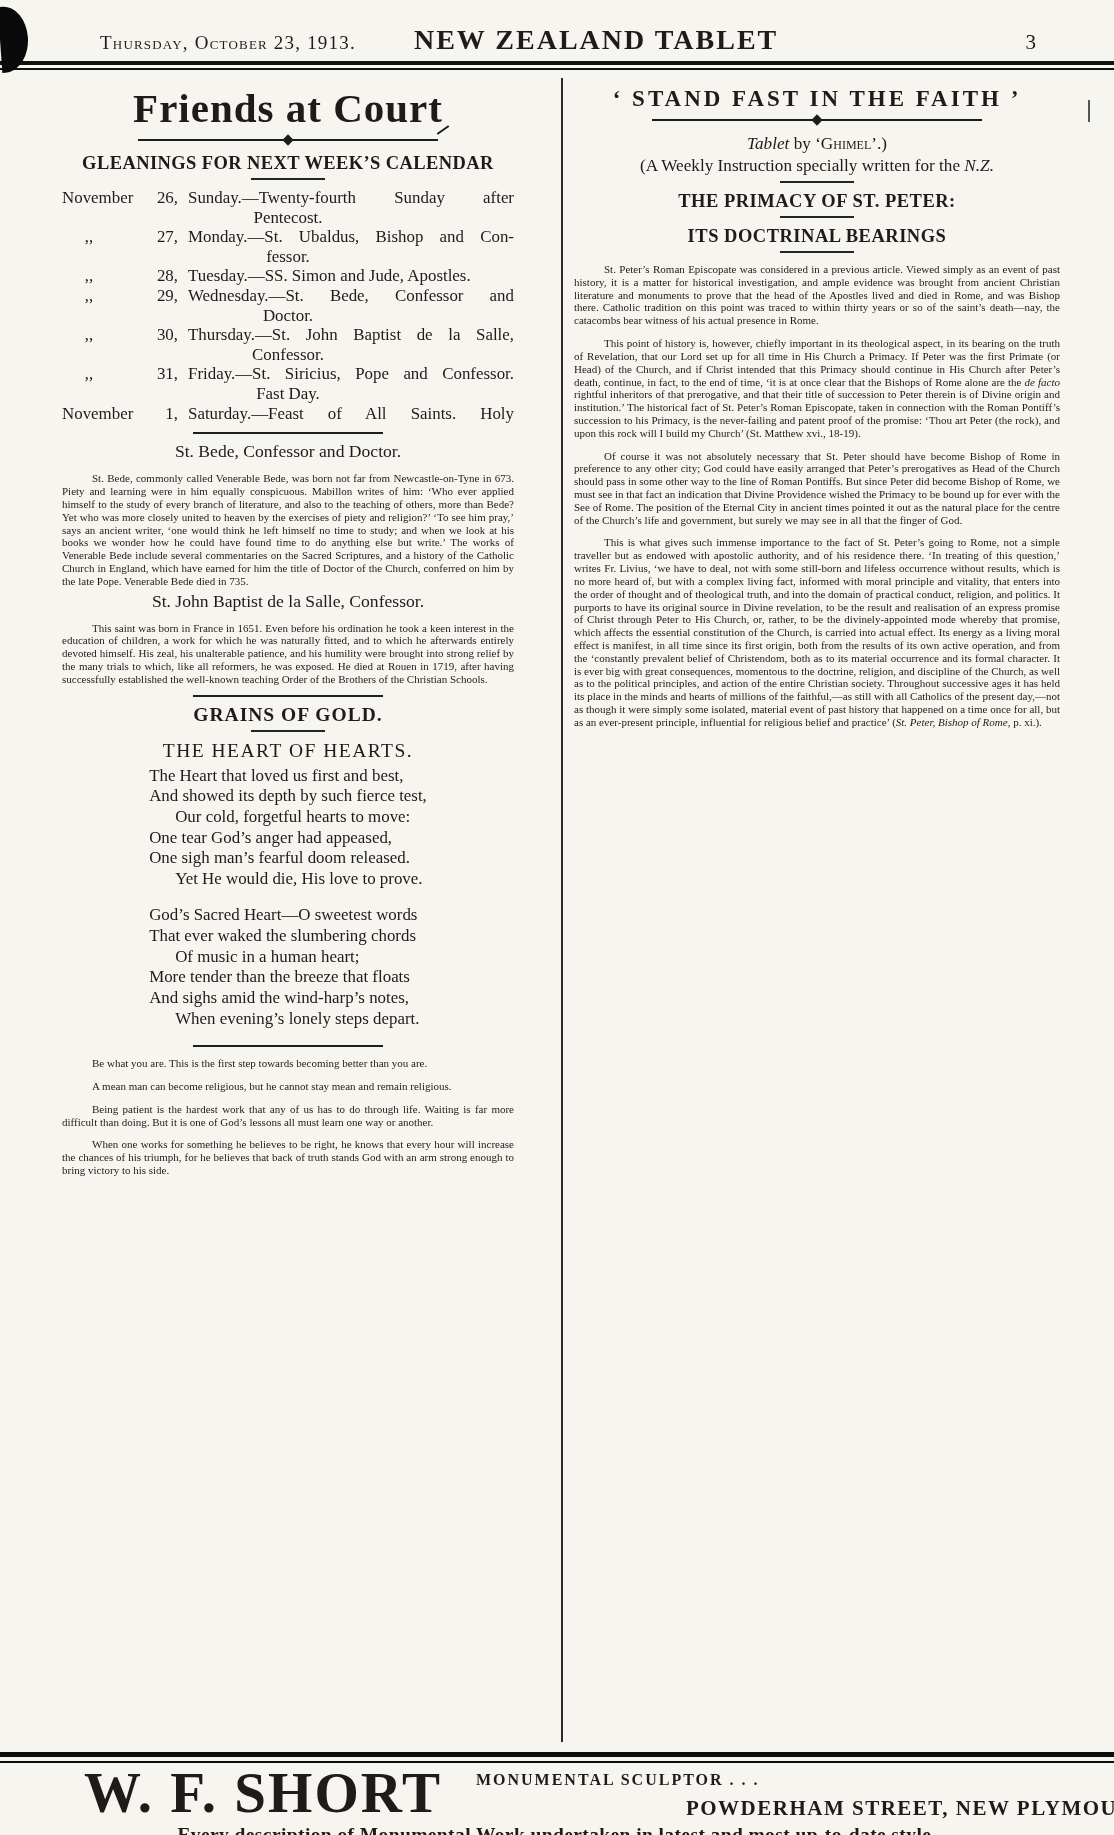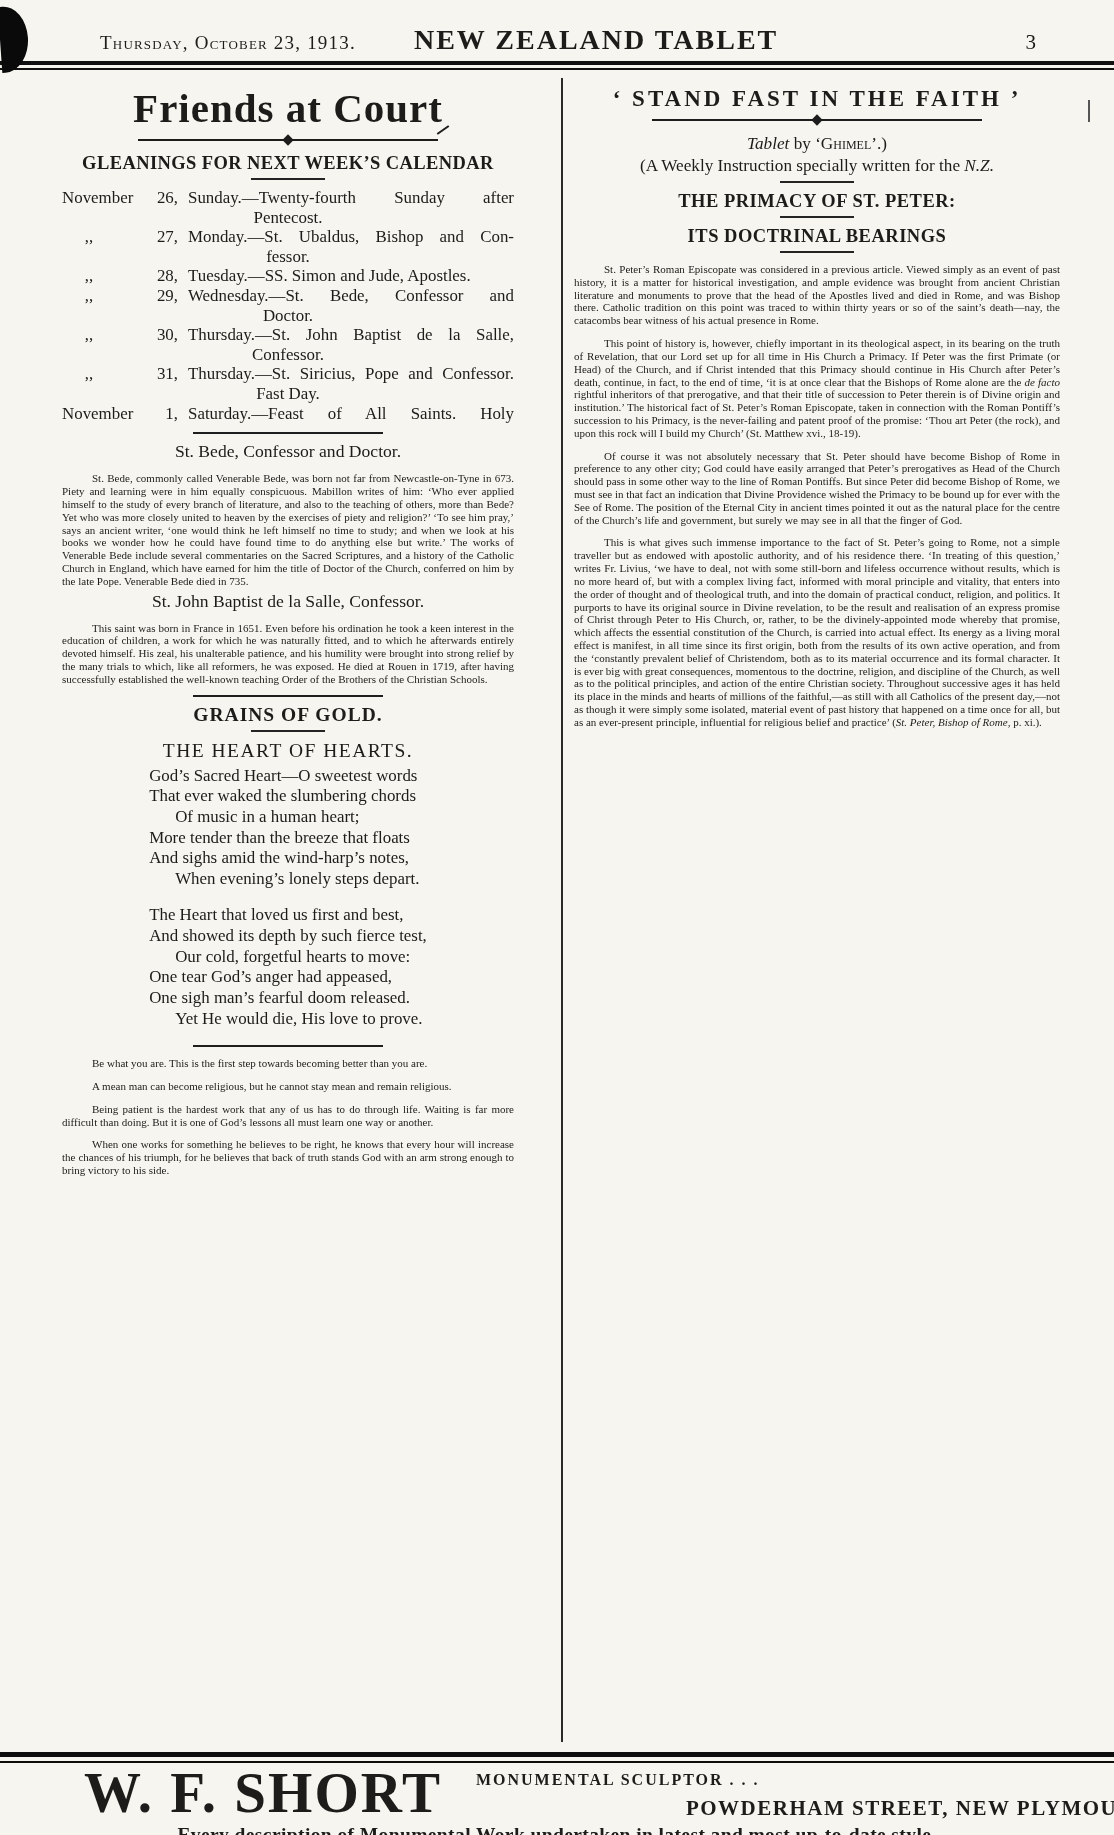--- a/index.html
+++ b/index.html
@@ -141,21 +141,21 @@
               <span class="cal-month ditto">,,</span>
               <span class="cal-day">30,</span>
               <span class="cal-text j">Thursday.—St. John Baptist de la Salle,</span>
             </div>
             <div class="cal-cont">Confessor.</div>
           </div>
           <div class="cal-entry">
             <div class="cal-row">
               <span class="cal-month ditto">,,</span>
               <span class="cal-day">31,</span>
-              <span class="cal-text j">Thursday.—St. Siricius, Pope and Confessor.</span>
+              <span class="cal-text j">Friday.—St. Siricius, Pope and Confessor.</span>
             </div>
             <div class="cal-cont">Fast Day.</div>
           </div>
           <div class="cal-entry">
             <div class="cal-row">
               <span class="cal-month">November</span>
               <span class="cal-day">1,</span>
               <span class="cal-text j">Saturday.—Feast of All Saints. Holy</span>
             </div>
           </div>
@@ -167,35 +167,35 @@
 
       <div class="subhead">St. John Baptist de la Salle, Confessor.</div>
       <p class="body-par">This saint was born in France in 1651. Even before his ordination he took a keen interest in the education of children, a work for which he was naturally fitted, and to which he afterwards entirely devoted himself. His zeal, his unalterable patience, and his humility were brought into strong relief by the many trials to which, like all reformers, he was exposed. He died at Rouen in 1719, after having successfully established the well-known teaching Order of the Brothers of the Christian Schools.</p>
 
       <div class="mid-rule"></div>
       <div class="grains">GRAINS OF GOLD.</div>
       <div class="small-rule"></div>
       <div class="hoh">THE HEART OF HEARTS.</div>
 
       <div class="poem">
+          <div class="stanza">
+            <div class="poem-line">The Heart that loved us first and best,</div>
+            <div class="poem-line">And showed its depth by such fierce test,</div>
+            <div class="poem-line pl-indent">Our cold, forgetful hearts to move:</div>
+            <div class="poem-line">One tear God’s anger had appeased,</div>
+            <div class="poem-line">One sigh man’s fearful doom released.</div>
+            <div class="poem-line pl-indent">Yet He would die, His love to prove.</div>
+          </div>
           <div class="stanza">
             <div class="poem-line">God’s Sacred Heart—O sweetest words</div>
             <div class="poem-line">That ever waked the slumbering chords</div>
             <div class="poem-line pl-indent">Of music in a human heart;</div>
             <div class="poem-line">More tender than the breeze that floats</div>
             <div class="poem-line">And sighs amid the wind-harp’s notes,</div>
             <div class="poem-line pl-indent">When evening’s lonely steps depart.</div>
-          </div>
-          <div class="stanza">
-            <div class="poem-line">The Heart that loved us first and best,</div>
-            <div class="poem-line">And showed its depth by such fierce test,</div>
-            <div class="poem-line pl-indent">Our cold, forgetful hearts to move:</div>
-            <div class="poem-line">One tear God’s anger had appeased,</div>
-            <div class="poem-line">One sigh man’s fearful doom released.</div>
-            <div class="poem-line pl-indent">Yet He would die, His love to prove.</div>
           </div>
         </div>
 
       <div class="mid-rule"></div>
       <div class="aphorisms">
           <p class="body-par">Be what you are.  This is the first step towards becoming better than you are.</p>
           <p class="body-par">A mean man can become religious, but he cannot stay mean and remain religious.</p>
           <p class="body-par">Being patient is the hardest work that any of us has to do through life.  Waiting is far more difficult than doing.  But it is one of God’s lessons all must learn one way or another.</p>
           <p class="body-par">When one works for something he believes to be right, he knows that every hour will increase the chances of his triumph, for he believes that back of truth stands God with an arm strong enough to bring victory to his side.</p>
         </div>

